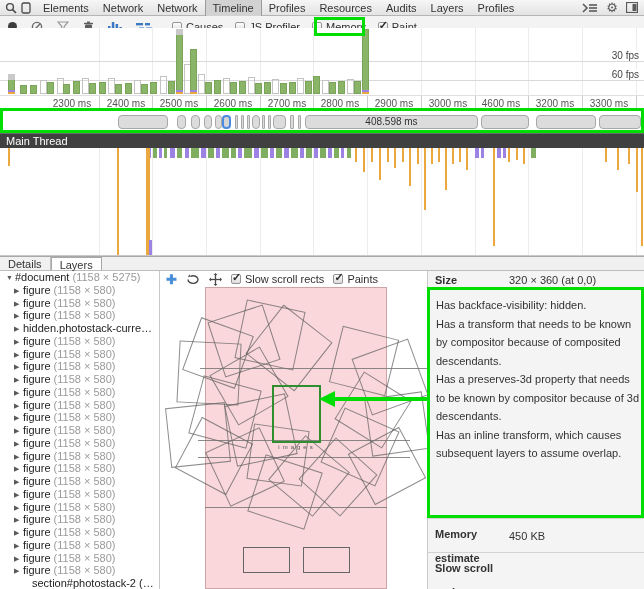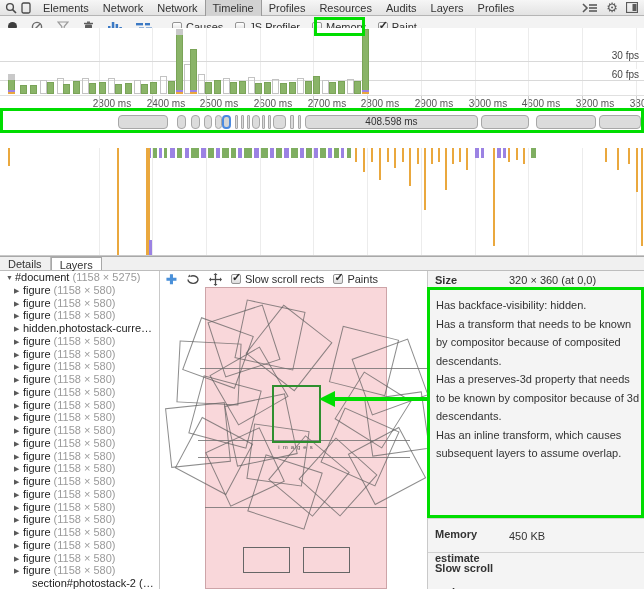--- a/index.html
+++ b/index.html
@@ -33,21 +33,21 @@
   .fpslabel { position:absolute; right:5px; font-size:10px; color:#444; background:#fff; padding-left:3px; }
   .vgrid { position:absolute; top:0; bottom:0; width:1px; background:#ececec; }
   .fbar { position:absolute; bottom:1px; width:7px; background:#8ab468; border:1px solid #7aa458; }
   .fbar.hollow { background:transparent; border:1px solid #c3c3c3; }
   .fbar.base::after { content:""; position:absolute; left:-1px; right:-1px; bottom:-1px; height:4px;
     background:linear-gradient(#9b82e3 0 50%, #eaa83e 50% 100%); }
   .fbar.cap::before { content:""; position:absolute; left:-1px; right:-1px; top:-1px; height:6px; background:#c9c9c9; }
 
   
   .timeaxis { position:absolute; left:0; top:95px; width:644px; height:16px; background:#fff; border-top:1px solid #e0e0e0; }
-  .tlabel { position:absolute; top:2px; width:54px; text-align:center; font-size:10px; color:#555;margin-left:40px; }
+  .tlabel { position:absolute; top:2px; width:54px; text-align:center; font-size:10px; color:#555; }
   .ttick { position:absolute; top:0; height:16px; width:1px; background:#cccccc; }
 
   
   .frames { position:absolute; left:0; top:111px; width:644px; height:22px; background:#fff; }
   .pill { position:absolute; top:4px; height:14px; background:#dcdcdc; border:1px solid #a8a8a8; border-radius:4px;
     font-size:10px; color:#333; text-align:center; line-height:12px; overflow:hidden; }
   .pill.thin { border-radius:1px; }
   .pill.selected { border:2px solid #4b8ae0; background:#d5d5d5; }
 
   
@@ -314,20 +314,23 @@
       <span class="pill thin" style="left: 268px; width: 3px;"></span>
       <span class="pill" style="left: 273px; width: 13px;"></span>
       <span class="pill thin" style="left: 290px; width: 4px;"></span>
       <span class="pill thin" style="left: 298px; width: 3px;"></span>
       <span class="pill" style="left: 305px; width: 173px;">408.598 ms</span>
       <span class="pill" style="left: 481px; width: 48px;"></span>
       <span class="pill" style="left: 536px; width: 60px;"></span>
       <span class="pill" style="left: 599px; width: 42px;"></span>
   </div>
 
+  <div class="mthread">
+    <span>Main Thread</span>
+  </div>
 
   <div class="flame">
     <span class="vgrid" style="left: 99px;"></span>
       <span class="vgrid" style="left: 152px;"></span>
       <span class="vgrid" style="left: 206px;"></span>
       <span class="vgrid" style="left: 260px;"></span>
       <span class="vgrid" style="left: 313px;"></span>
       <span class="vgrid" style="left: 367px;"></span>
       <span class="vgrid" style="left: 421px;"></span>
       <span class="vgrid" style="left: 475px;"></span>

